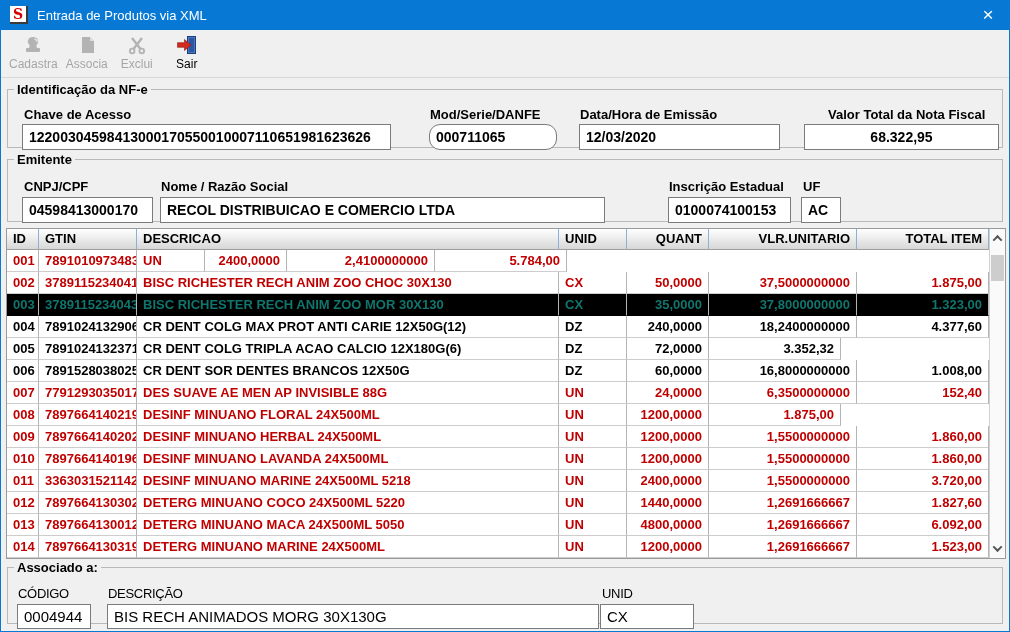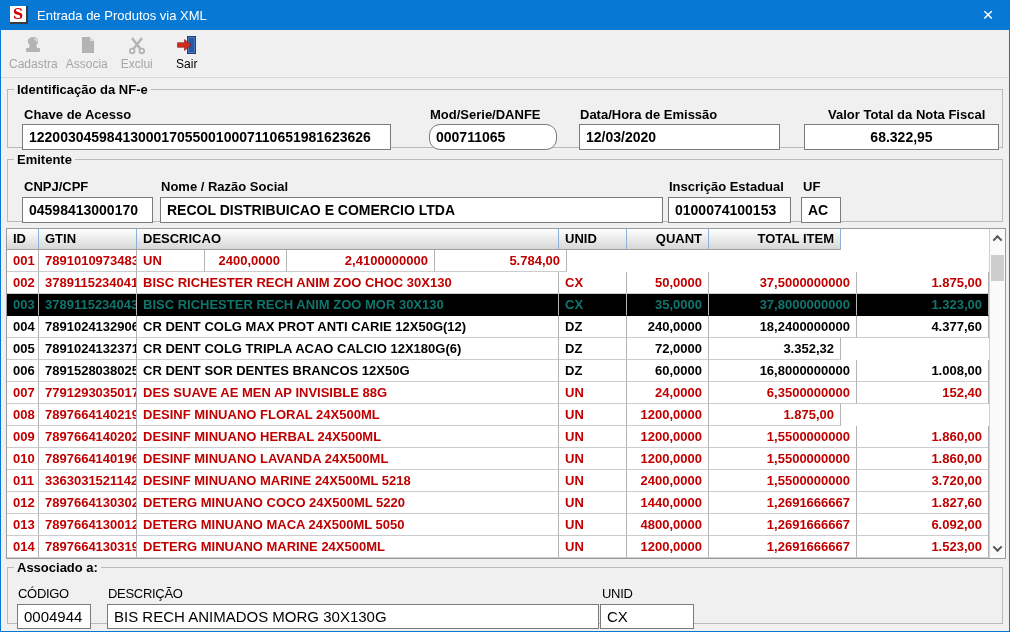--- a/index.html
+++ b/index.html
@@ -178,34 +178,35 @@
     <input class="fld" style="left: 571px; top: 27px; width: 201px;" readonly="" value="12/03/2020">
     <span class="flabel" style="left:820px; top:10px;">Valor Total da Nota Fiscal</span>
     <input class="fld center" style="left: 796px; top: 27px; width: 195px;" readonly="" value="68.322,95">
   </fieldset>
 
   <fieldset id="fs-emit">
     <legend>Emitente</legend>
     <span class="flabel" style="left:16px; top:12px;">CNPJ/CPF</span>
     <input class="fld" style="left: 14px; top: 30px; width: 131px;" readonly="" value="04598413000170">
     <span class="flabel" style="left:153px; top:12px;">Nome / Razão Social</span>
-    <input class="fld" style="left: 152px; top: 30px; width: 503px;" readonly="" value="RECOL DISTRIBUICAO E COMERCIO LTDA">
+    <input class="fld" style="left: 152px; top: 30px; width: 445px;" readonly="" value="RECOL DISTRIBUICAO E COMERCIO LTDA">
     <span class="flabel" style="left:661px; top:12px;">Inscrição Estadual</span>
     <input class="fld" style="left: 660px; top: 30px; width: 123px;" readonly="" value="0100074100153">
     <span class="flabel" style="left:795px; top:12px;">UF</span>
     <input class="fld" style="left: 793px; top: 30px; width: 40px;" readonly="" value="AC">
   </fieldset>
 
   <div id="grid">
     <div id="grid-header">
         <div class="hcell" style="width: 32px;">ID</div>
         <div class="hcell" style="width: 98px;">GTIN</div>
         <div class="hcell" style="width: 422px;">DESCRICAO</div>
         <div class="hcell" style="width: 68px;">UNID</div>
         <div class="hcell right" style="width: 82px;">QUANT</div>
+        <div class="hcell right" style="width: 148px;">VLR.UNITARIO</div>
         <div class="hcell right" style="width: 132px;">TOTAL ITEM</div>
       </div>
     <div id="grid-body">
         <div class="grow red">
           <div class="gcell" style="width: 32px;">001</div>
           <div class="gcell" style="width: 98px;">7891010973483</div>
           <div class="gcell" style="width: 68px;">UN</div>
           <div class="gcell right" style="width: 82px;">2400,0000</div>
           <div class="gcell right" style="width: 148px;">2,4100000000</div>
           <div class="gcell right" style="width: 132px;">5.784,00</div>

